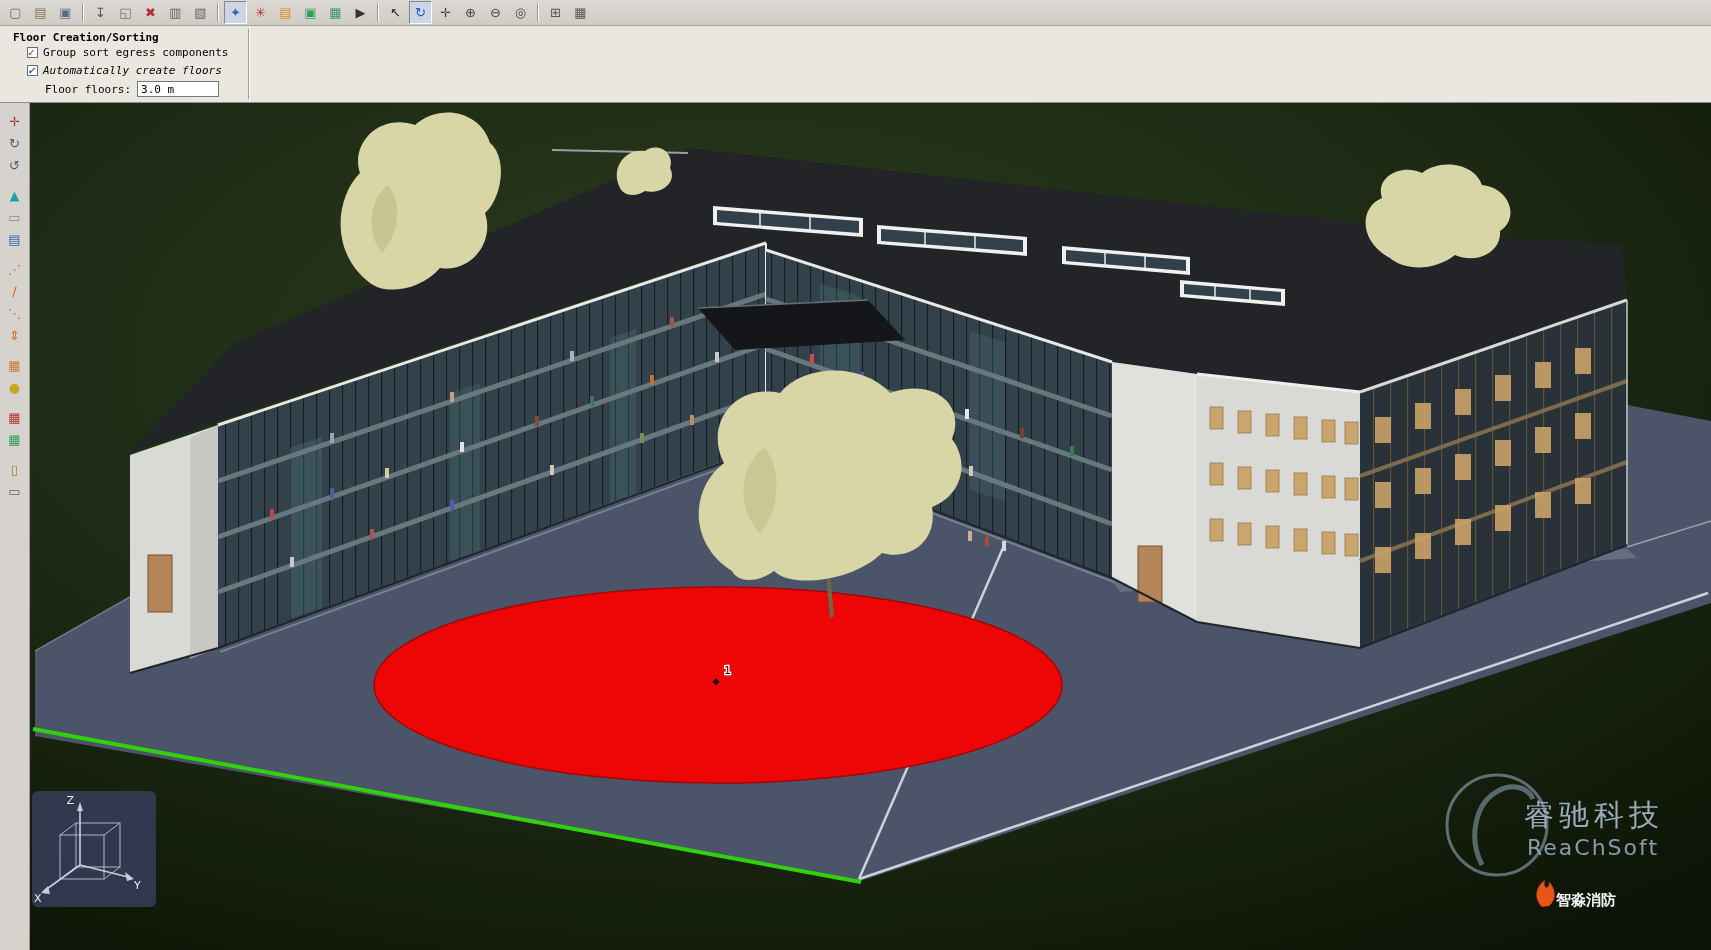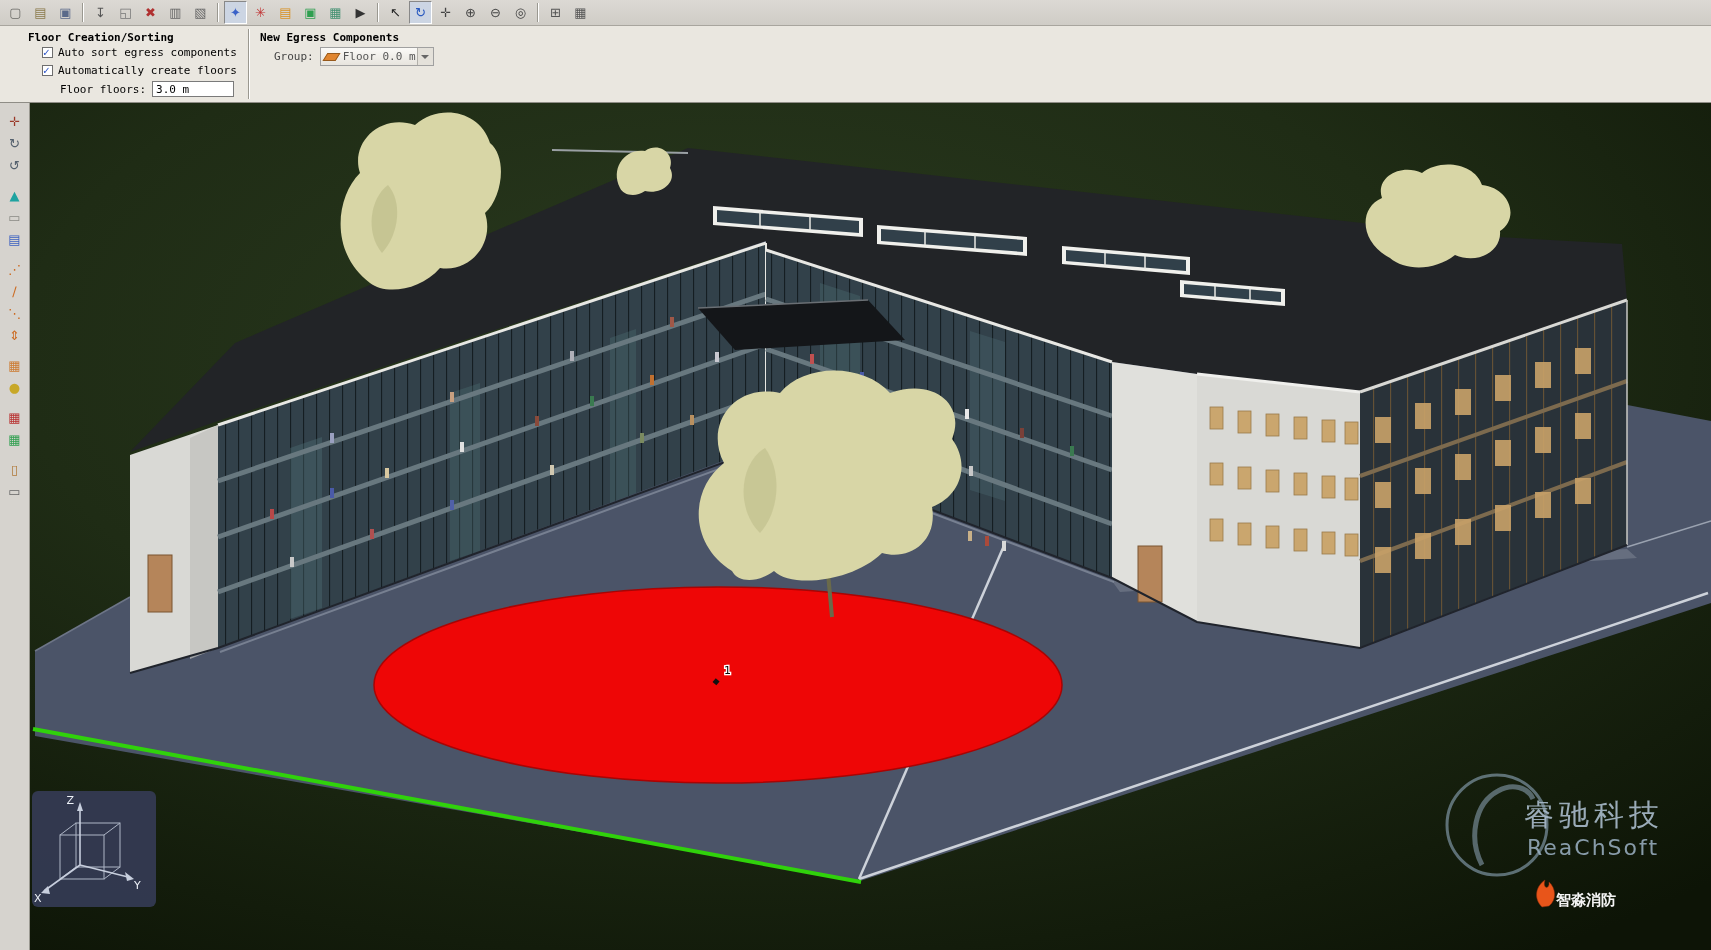--- a/index.html
+++ b/index.html
@@ -129,49 +129,38 @@
     <div class="tbtn">
       <span class="ticon" style="color: rgb(85, 85, 85);">⊞</span>
     </div>
     <div class="tbtn">
       <span class="ticon" style="color: rgb(85, 85, 85);">▦</span>
     </div>
   </div>
 
 <div class="panelstrip">
 
-  <div class="pgroup" style="left:28px; width:215px;">
+  <div class="pgroup" style="left:13px; width:215px;">
     <div class="ptitle">Floor Creation/Sorting</div>
     <label class="cbrow" style="top:20px;">
       <span class="cb checked"></span>
-      <span>Auto sort egress components</span>
+      <span>Group sort egress components</span>
     </label>
-    <label class="cbrow" style="top:38px;">
+    <label class="cbrow" style="top:38px;font-style:italic;">
       <span class="cb checked"></span>
       <span>Automatically create floors</span>
     </label>
     <div class="fhrow">
       <span>Floor floors:</span>
       <input class="fhinput" value="3.0 m" style="">
     </div>
   </div>
 
   <div class="vsep"></div>
 
-  <div class="pgroup" style="left:260px; width:230px;">
-    <div class="ptitle">New Egress Components</div>
-    <div class="grouprow">
-      <span class="glabel">Group:</span>
-      <div class="combo">
-        <span class="flooricon"></span>
-        <span class="comboval">Floor 0.0 m</span>
-        <span class="comboarrow"></span>
-      </div>
-    </div>
-  </div>
 </div>
 
 <div class="sidebar">
     <div class="sbtn">
       <span class="sicon" style="color: rgb(154, 56, 40);">✛</span>
     </div>
     <div class="sbtn">
       <span class="sicon" style="color: rgb(85, 97, 110);">↻</span>
     </div>
     <div class="sbtn gap">

